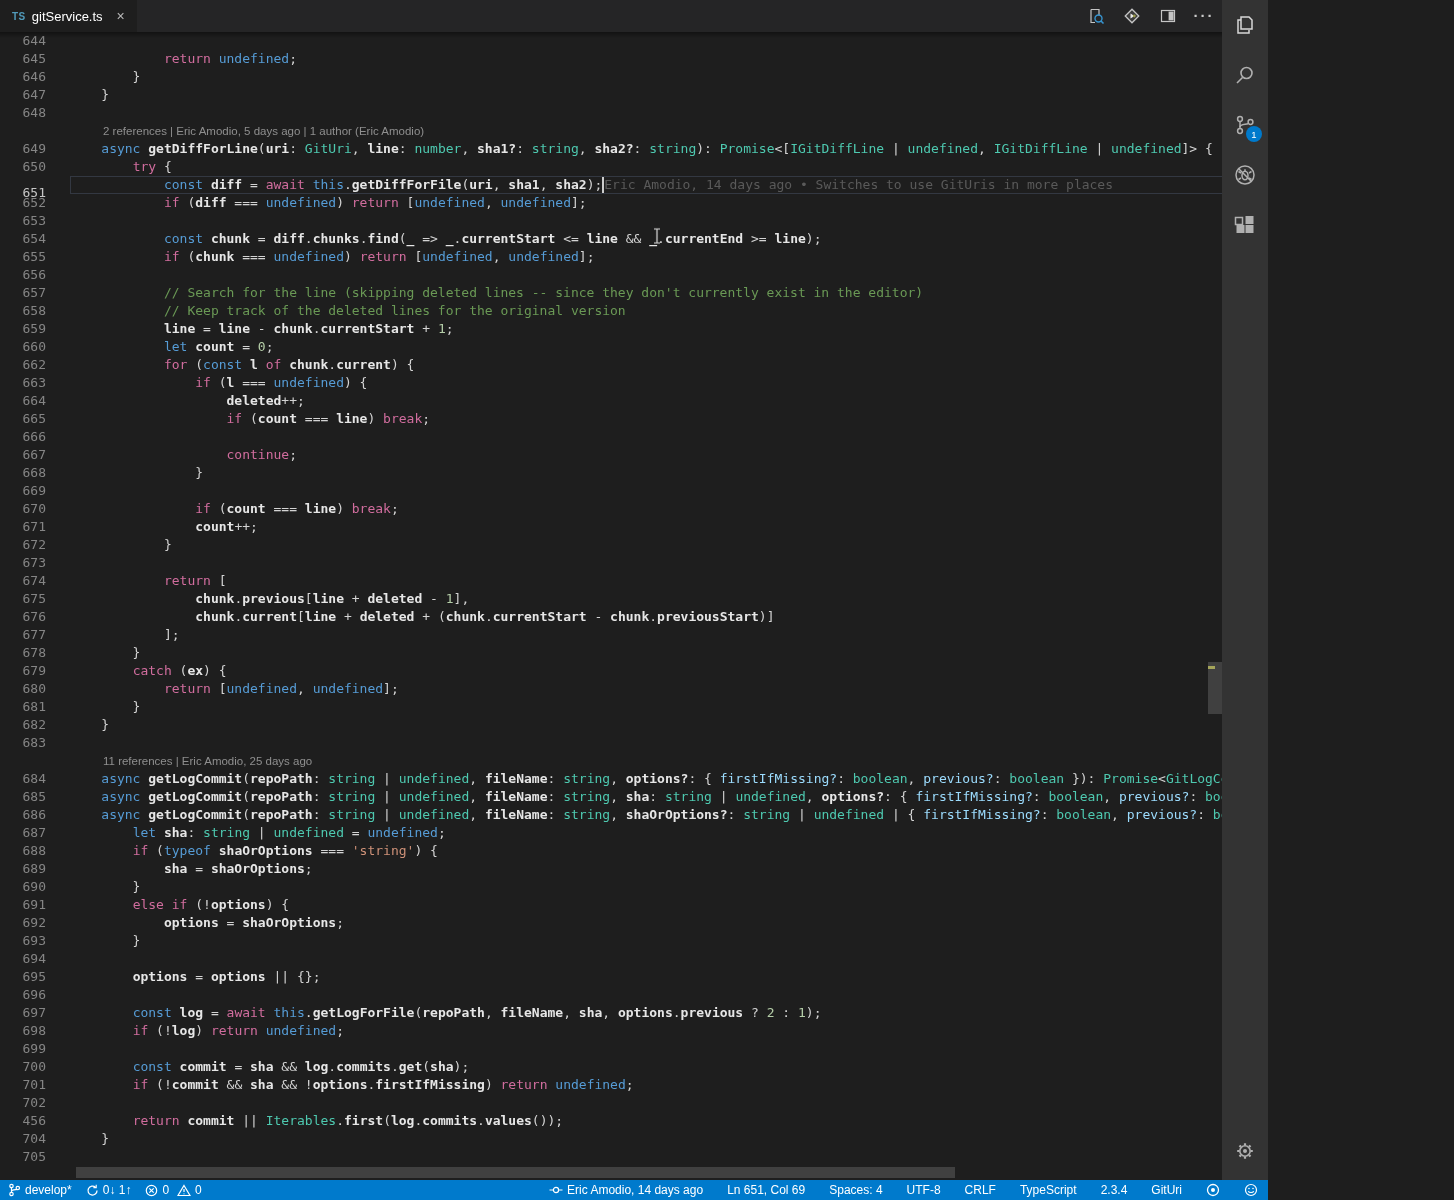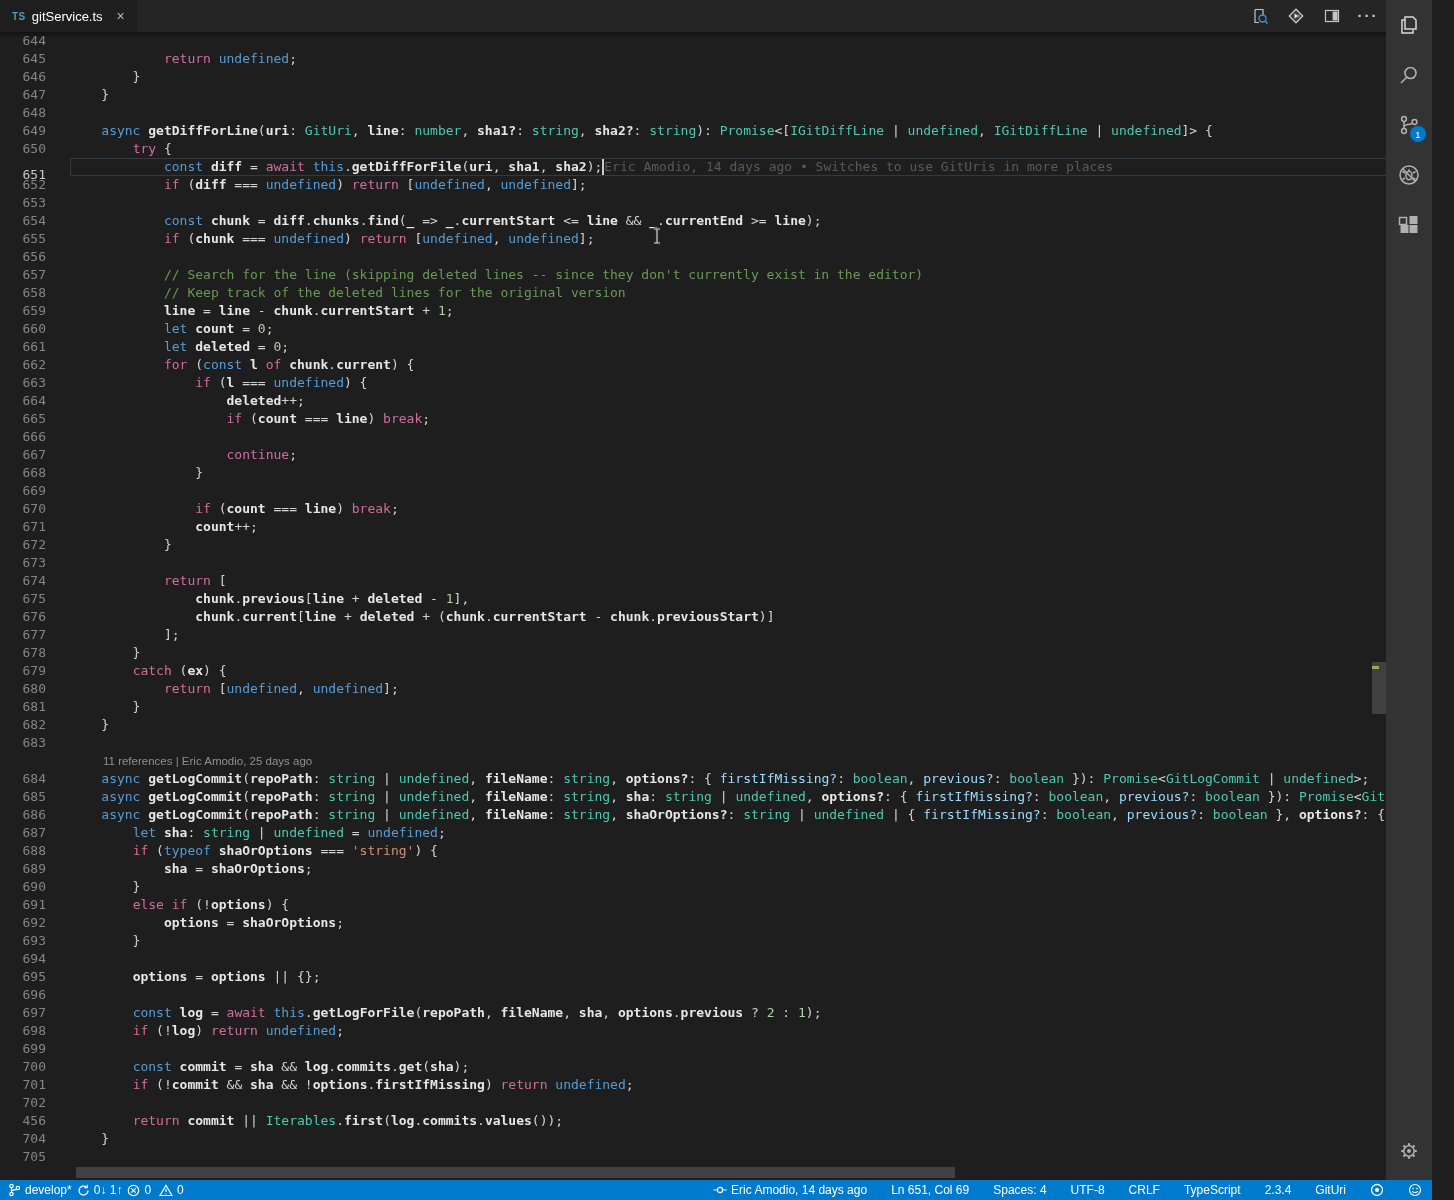--- a/index.html
+++ b/index.html
@@ -1,18 +1,18 @@
 <!DOCTYPE html>
 <html><head>
 <meta charset="utf-8">
 <style>
   * { margin:0; padding:0; box-sizing:border-box; }
   html,body { width:1454px; height:1200px; background:#1e1e1e; overflow:hidden; }
   body { font-family:"Liberation Sans", sans-serif; }
-  .window { position:relative; width:1432px; height:1200px; background:#be185d; }
+  .window { position:relative; width:1268px; height:1200px; background:#be185d; }
 
   
   .titlebar { position:absolute; top:0; left:0; right:46px; height:32px; background:#252526; display:flex; align-items:stretch; }
   .tab { display:flex; align-items:center; gap:6px; padding:0 12px; background:#1e1e1e; min-width:128px; cursor:pointer; }
   .tab .ftype { color:#519aba; font-size:10px; font-weight:bold; letter-spacing:.5px; }
   .tab .fname { color:#ffffff; font-size:13px; }
   .tab .close { color:#b9b9b9; font-size:14px; margin-left:8px; line-height:1; }
   .editor-actions { position:absolute; right:8px; top:0; height:32px; display:flex; align-items:center; gap:16px; }
   .eact { width:20px; height:20px; display:flex; align-items:center; justify-content:center; cursor:pointer; }
   .dots { color:#cccccc; font-size:15px; font-weight:bold; letter-spacing:2px; line-height:10px; }
@@ -53,21 +53,21 @@
   .activitybar { position:absolute; top:0; right:0; width:46px; bottom:20px; background:#333333; display:flex; flex-direction:column; align-items:center; }
   .abar-item { width:46px; height:50px; display:flex; align-items:center; justify-content:center; position:relative; cursor:pointer; }
   .abar-item svg { stroke:#b0b0b0; }
   .abar-item.first svg { stroke:#d8d8d8; }
   .badge { position:absolute; right:6px; bottom:8px; width:16px; height:16px; border-radius:50%; background:#007acc; color:#ffffff; font-size:9.5px; display:flex; align-items:center; justify-content:center; }
   .abar-spacer { flex:1; }
   .abar-gear { width:46px; height:46px; display:flex; align-items:center; justify-content:center; cursor:pointer; margin-bottom:6px; }
 
   
   .statusbar { position:absolute; left:0; right:0; bottom:0; height:20px; background:#007acc; display:flex; align-items:center; color:#ffffff; font-size:12px; }
-  .sb-left { display:flex; align-items:center; gap:5px; padding-left:8px; }
+  .sb-left { display:flex; align-items:center; gap:14px; padding-left:8px; }
   .sb-right { margin-left:auto; display:flex; align-items:center; gap:24px; padding-right:10px; }
   .sb-item { display:flex; align-items:center; gap:4px; cursor:pointer; white-space:nowrap; }
   .sb-item svg { display:block; }
 </style>
 </head>
 <body>
 
 <div class="window">
 
   <div class="titlebar">
@@ -121,20 +121,24 @@
         </div>
         <div class="row">
           <div class="gutter">647</div>
           <div class="line-content"><span class="tk-p">    }</span></div>
         </div>
         <div class="row">
           <div class="gutter">648</div>
           <div class="line-content"></div>
         </div>
         <div class="row">
+          <div class="gutter"></div>
+          <div class="lens">2 references | Eric Amodio, 5 days ago | 1 author (Eric Amodio)</div>
+        </div>
+        <div class="row">
           <div class="gutter">649</div>
           <div class="line-content"><span class="tk-p">    </span><span class="tk-kb">async</span><span class="tk-p"> </span><span class="tk-id">getDiffForLine</span><span class="tk-p">(</span><span class="tk-id">uri</span><span class="tk-p">: </span><span class="tk-ty">GitUri</span><span class="tk-p">, </span><span class="tk-id">line</span><span class="tk-p">: </span><span class="tk-ty">number</span><span class="tk-p">, </span><span class="tk-id">sha1?</span><span class="tk-p">: </span><span class="tk-ty">string</span><span class="tk-p">, </span><span class="tk-id">sha2?</span><span class="tk-p">: </span><span class="tk-ty">string</span><span class="tk-p">): </span><span class="tk-ty">Promise</span><span class="tk-p">&lt;[</span><span class="tk-ty">IGitDiffLine</span><span class="tk-p"> | </span><span class="tk-ty">undefined</span><span class="tk-p">, </span><span class="tk-ty">IGitDiffLine</span><span class="tk-p"> | </span><span class="tk-ty">undefined</span><span class="tk-p">]&gt; {</span></div>
         </div>
         <div class="row">
           <div class="gutter">650</div>
           <div class="line-content"><span class="tk-p">        </span><span class="tk-kp">try</span><span class="tk-p"> {</span></div>
         </div>
         <div class="row current">
           <div class="gutter cur">651</div>
           <div class="line-content"><span class="tk-p">            </span><span class="tk-kb">const</span><span class="tk-p"> </span><span class="tk-id">diff</span><span class="tk-p"> = </span><span class="tk-kp">await</span><span class="tk-p"> </span><span class="tk-kb">this</span><span class="tk-p">.</span><span class="tk-id">getDiffForFile</span><span class="tk-p">(</span><span class="tk-id">uri</span><span class="tk-p">, </span><span class="tk-id">sha1</span><span class="tk-p">, </span><span class="tk-id">sha2</span><span class="tk-p">);</span><span class="cursor"></span><span class="blame">Eric Amodio, 14 days ago • Switches to use GitUris in more places</span></div>
@@ -167,24 +171,20 @@
           <div class="gutter">658</div>
           <div class="line-content"><span class="tk-p">            </span><span class="tk-cm">// Keep track of the deleted lines for the original version</span></div>
         </div>
         <div class="row">
           <div class="gutter">659</div>
           <div class="line-content"><span class="tk-p">            </span><span class="tk-id">line</span><span class="tk-p"> = </span><span class="tk-id">line</span><span class="tk-p"> - </span><span class="tk-id">chunk</span><span class="tk-p">.</span><span class="tk-id">currentStart</span><span class="tk-p"> + </span><span class="tk-nu">1</span><span class="tk-p">;</span></div>
         </div>
         <div class="row">
           <div class="gutter">660</div>
           <div class="line-content"><span class="tk-p">            </span><span class="tk-kb">let</span><span class="tk-p"> </span><span class="tk-id">count</span><span class="tk-p"> = </span><span class="tk-nu">0</span><span class="tk-p">;</span></div>
-        </div>
-        <div class="row">
-          <div class="gutter">661</div>
-          <div class="line-content"><span class="tk-p">            </span><span class="tk-kb">let</span><span class="tk-p"> </span><span class="tk-id">deleted</span><span class="tk-p"> = </span><span class="tk-nu">0</span><span class="tk-p">;</span></div>
         </div>
         <div class="row">
           <div class="gutter">662</div>
           <div class="line-content"><span class="tk-p">            </span><span class="tk-kp">for</span><span class="tk-p"> (</span><span class="tk-kb">const</span><span class="tk-p"> </span><span class="tk-id">l</span><span class="tk-p"> </span><span class="tk-kp">of</span><span class="tk-p"> </span><span class="tk-id">chunk</span><span class="tk-p">.</span><span class="tk-id">current</span><span class="tk-p">) {</span></div>
         </div>
         <div class="row">
           <div class="gutter">663</div>
           <div class="line-content"><span class="tk-p">                </span><span class="tk-kp">if</span><span class="tk-p"> (</span><span class="tk-id">l</span><span class="tk-p"> === </span><span class="tk-kb">undefined</span><span class="tk-p">) {</span></div>
         </div>
         <div class="row">

